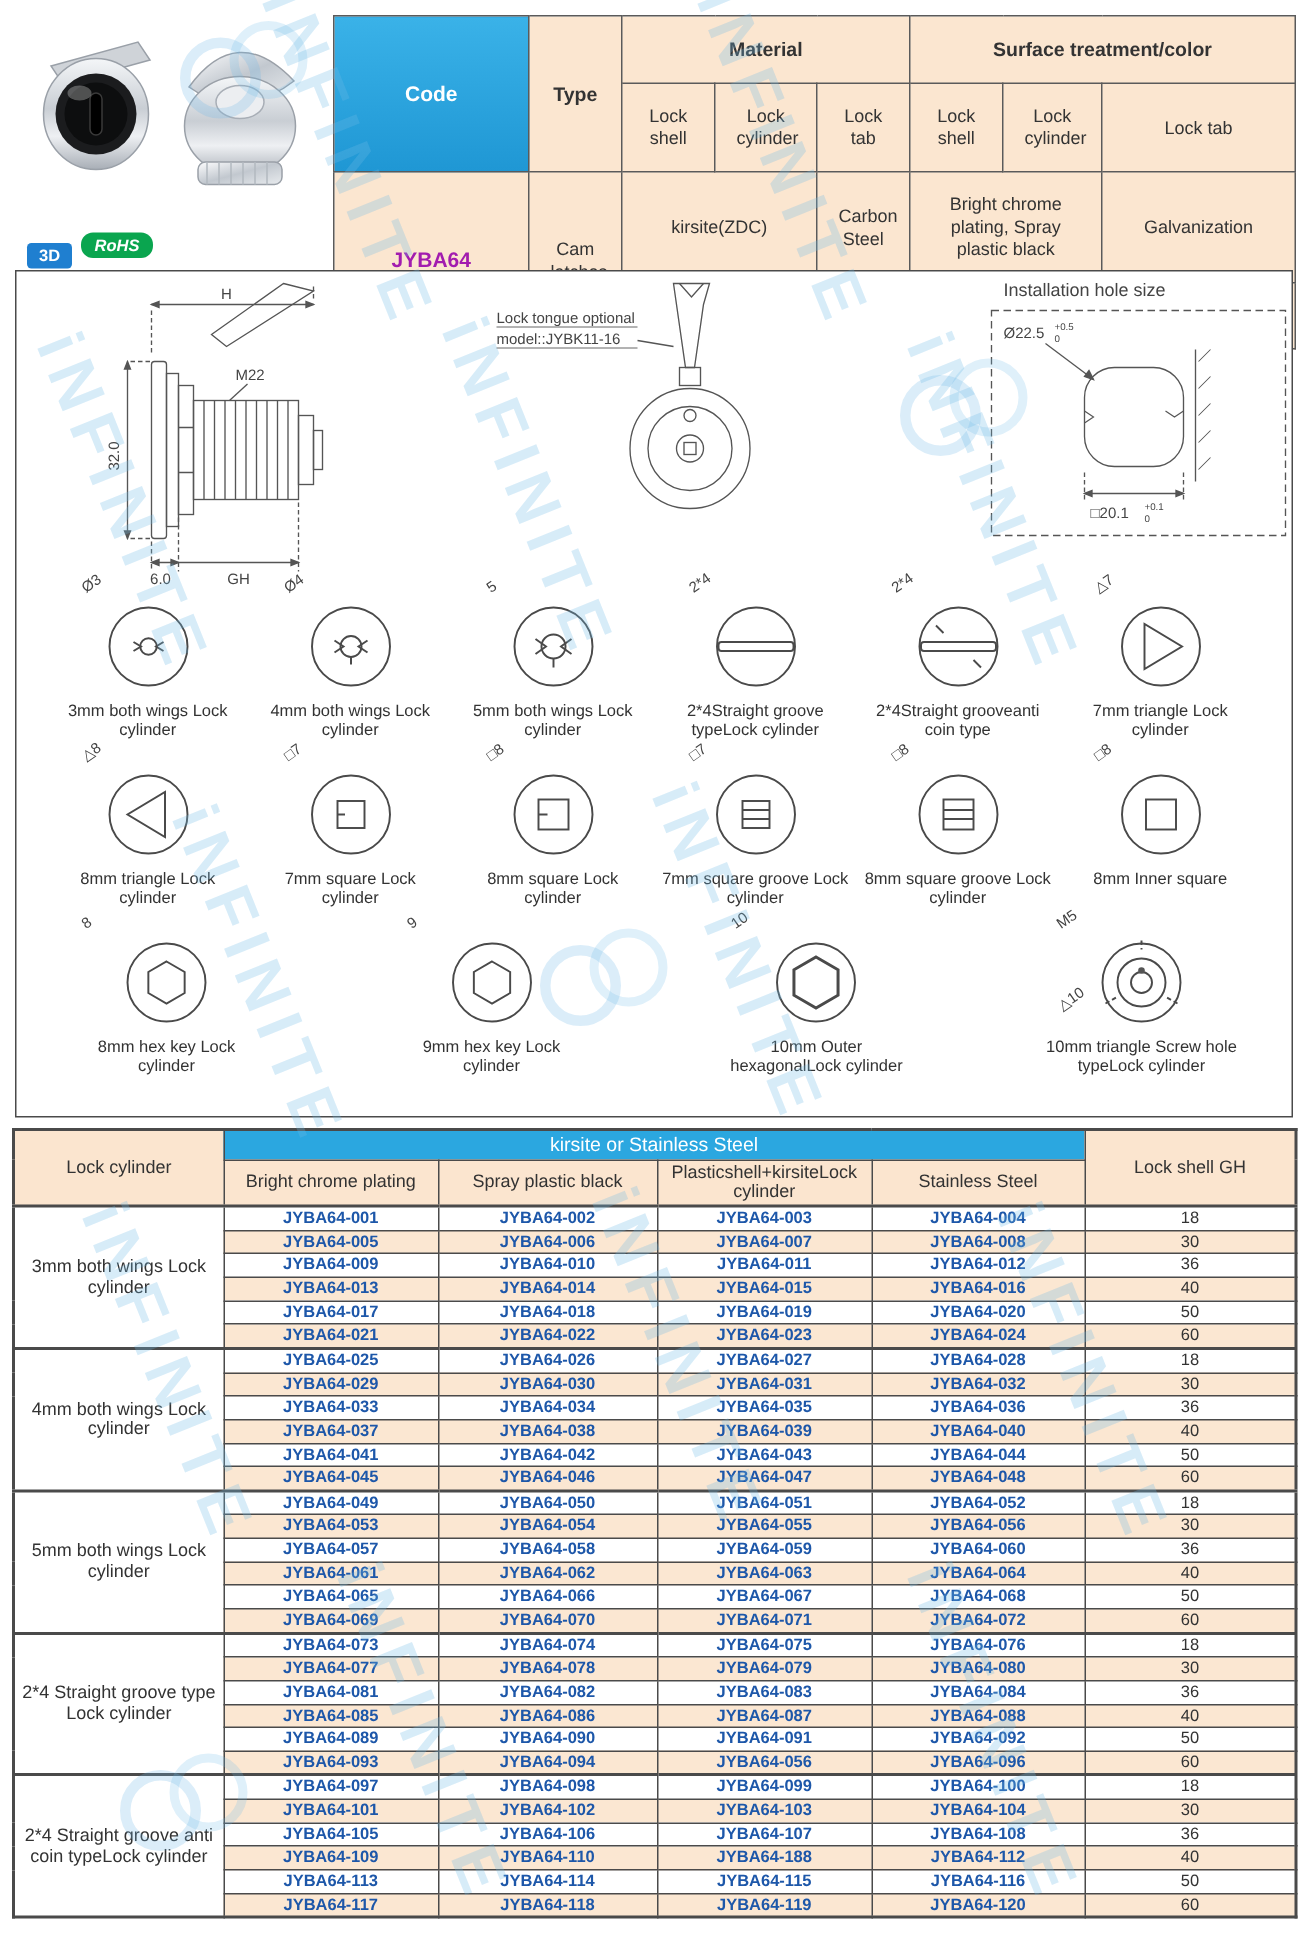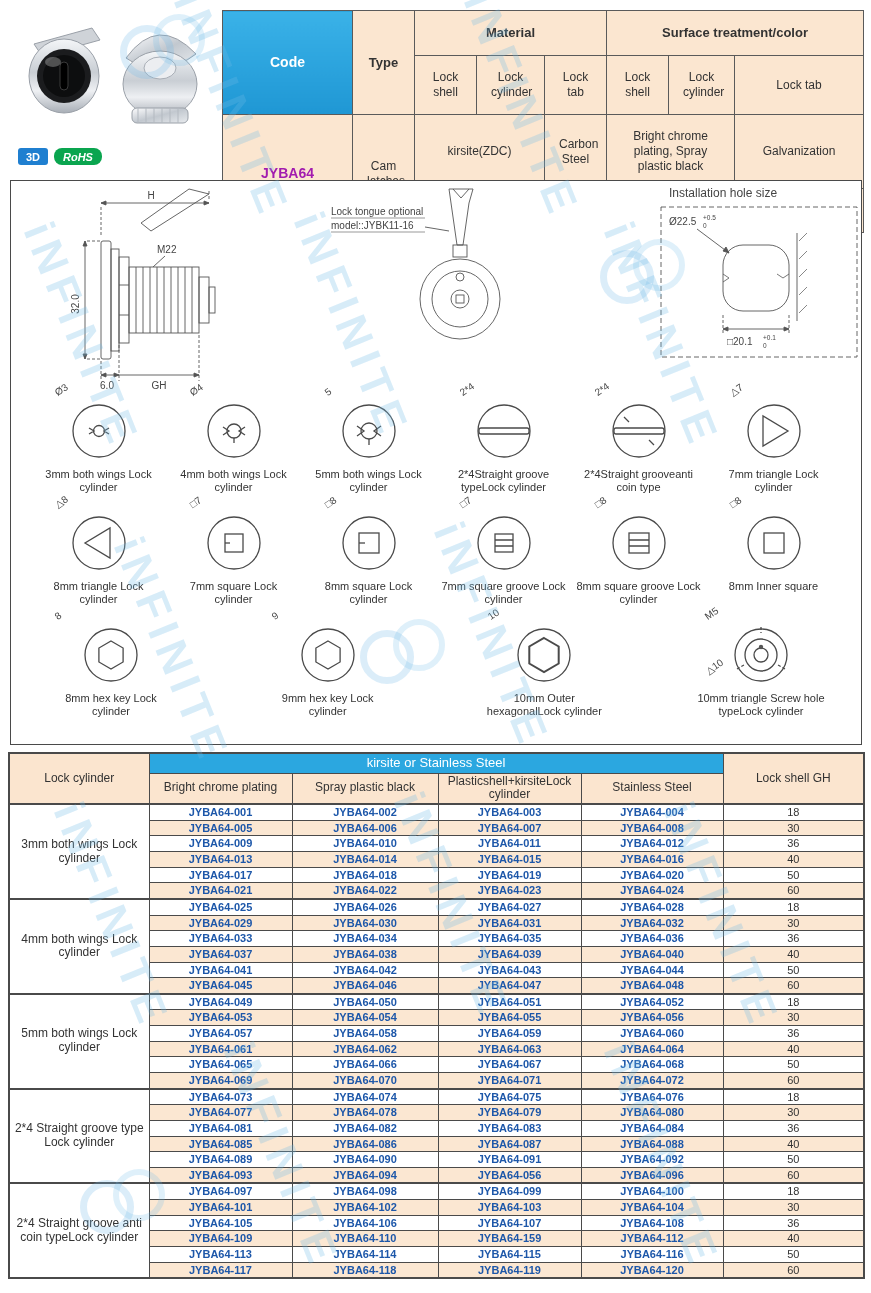--- a/index.html
+++ b/index.html
@@ -13,21 +13,21 @@
         color:rgba(110,185,230,.28); transform-origin:left top; white-space:nowrap; }
   .wm-logo { position:absolute; width:54px; height:54px; border:7px solid rgba(110,185,230,.25);
         border-radius:50%; }
   .wm-logo::after { content:""; position:absolute; left:26px; top:-18px; width:40px; height:40px;
         border:6px solid rgba(110,185,230,.22); border-radius:50%; }
 
   
   .photo-box { position:absolute; left:8px; top:8px; width:210px; height:162px; background:#fff; }
   .badges { position:absolute; left:10px; top:140px; display:flex; gap:6px; align-items:center; }
   .badge-3d { width:30px; height:17px; background:#1f7fd0; color:#fff; font-size:11px; font-weight:bold;
-      display:flex; align-items:center; justify-content:center; border-radius:3px; }
+      display:flex; align-items:center; justify-content:center; border-radius:3px;margin-top:14px; }
   .badge-rohs { width:48px; height:17px; background:#0aa54f; color:#fff; font-size:11px; font-weight:bold;
       font-style:italic; display:flex; align-items:center; justify-content:center; border-radius:8px; }
 
   table.spec { position:absolute; left:222px; top:10px; width:641px; border-collapse:collapse;
       table-layout:fixed; font-size:12px; }
   .spec th, .spec td { border:1px solid #5a5a5a; background:#FBE6D0; text-align:center;
       vertical-align:middle; padding:14px; color:#333; font-weight:normal; line-height:1.25; }
   .spec .top-h { font-weight:bold; font-size:13px; }
   .spec th.code-h { background:linear-gradient(180deg,#3ab2e8,#1f97d4); color:#fff;
       font-weight:bold; font-size:14px; }
@@ -618,21 +618,21 @@
         <tr class="">
           <td class="code">JYBA64-105</td>
           <td class="code">JYBA64-106</td>
           <td class="code">JYBA64-107</td>
           <td class="code">JYBA64-108</td>
           <td class="gh">36</td>
         </tr>
         <tr class="alt ">
           <td class="code">JYBA64-109</td>
           <td class="code">JYBA64-110</td>
-          <td class="code">JYBA64-159</td>
+          <td class="code">JYBA64-188</td>
           <td class="code">JYBA64-112</td>
           <td class="gh">40</td>
         </tr>
         <tr class="">
           <td class="code">JYBA64-113</td>
           <td class="code">JYBA64-114</td>
           <td class="code">JYBA64-115</td>
           <td class="code">JYBA64-116</td>
           <td class="gh">50</td>
         </tr>

